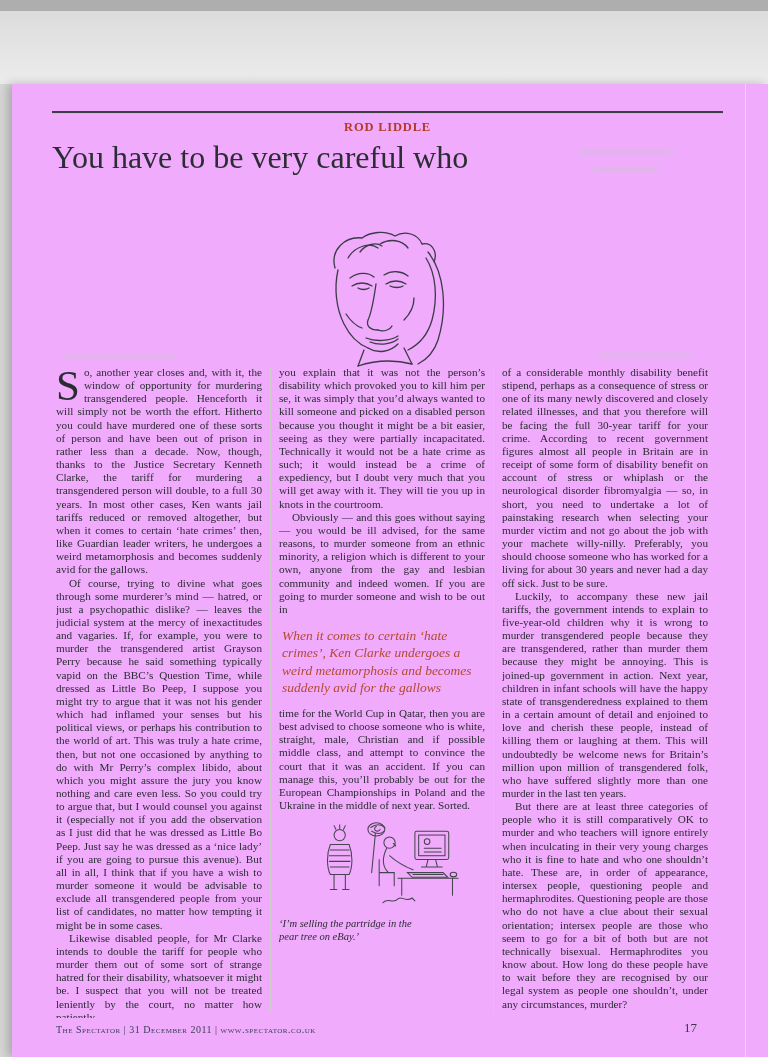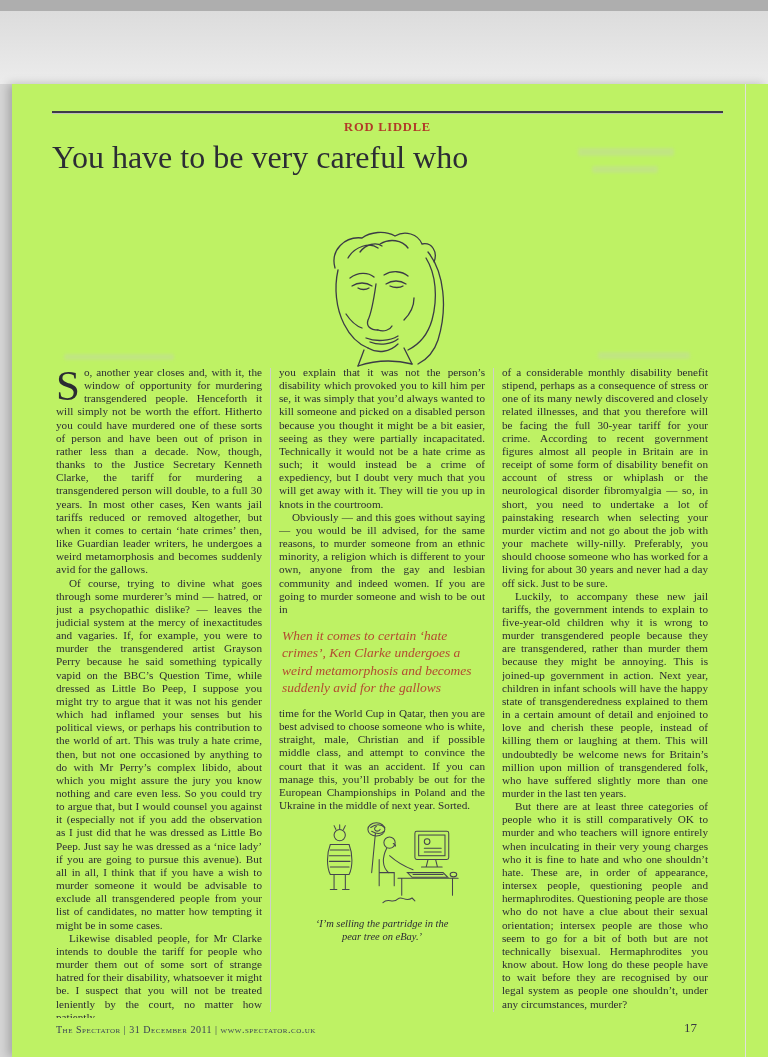--- a/index.html
+++ b/index.html
@@ -1,35 +1,35 @@
 <!DOCTYPE html>
 <html><head>
 <meta charset="utf-8">
 <style>
   html,body{margin:0;padding:0;width:768px;height:1057px;overflow:hidden;background:#e3e3e3;}
   *{box-sizing:border-box;}
   .scan{position:absolute;inset:0;font-family:"Liberation Serif",serif;}
   .top-strip{position:absolute;left:0;top:0;width:768px;height:11px;background:#aeaeae;}
   .top-area{position:absolute;left:0;top:11px;width:768px;height:74px;background:linear-gradient(#dcdcdc,#ececec);}
   .left-gutter{position:absolute;left:0;top:84px;width:12px;bottom:0;background:#d6d6d6;}
-  .page{position:absolute;left:12px;top:84px;right:0;bottom:0;background:#bef264;box-shadow:-4px 0 9px rgba(0,0,0,0.22);}
+  .page{position:absolute;left:12px;top:84px;right:0;bottom:0;background:#f0abfc;box-shadow:-4px 0 9px rgba(0,0,0,0.22);}
   .page-edge-line{position:absolute;top:0;bottom:0;right:22px;width:1px;background:#e0e0dc;}
   .header-rule{position:absolute;left:40px;top:27px;width:671px;height:3px;border-top:2px solid #3d3d46;border-bottom:1px solid #c2c2bc;}
   .byline{position:absolute;left:40px;top:36px;width:671px;text-align:center;font-weight:bold;font-size:12.5px;letter-spacing:.8px;color:#b23a28;}
   .title{position:absolute;left:40px;top:54px;width:671px;margin:0;text-align:left;font-weight:normal;font-size:32px;line-height:38px;color:#2c2c35;}
   .caricature{position:absolute;left:283px;top:144px;width:180px;height:140px;}
   .columns{position:absolute;left:44px;top:282px;width:652px;height:652px;display:flex;overflow:hidden;}
   .col{width:206px;height:652px;overflow:hidden;}
   .colrule{width:1px;background:#cfcfca;margin:2px 8px 6px;}
   p{margin:0;text-align:justify;font-size:11.2px;line-height:13.15px;color:#2b2b33;}
   p.indent{text-indent:13px;}
   .dropcap{float:left;font-size:43px;line-height:33px;padding:3px 4px 0 0;color:#2b2b33;}
   .pullquote{margin:11px 3px 10px;text-align:left;font-style:italic;font-size:13.5px;line-height:17.5px;color:#b34a30;}
   .cartoon{width:160px;height:94px;margin:8px auto 0;}
-  .caption{text-align:center;font-style:italic;font-size:10.5px;line-height:13px;color:#2b2b33;margin-top:3px;}
+  .caption{font-style:italic;font-size:10.5px;line-height:13px;color:#2b2b33;margin-top:3px;}
   .footer{position:absolute;left:44px;top:940px;font-variant:small-caps;font-size:10px;letter-spacing:.5px;color:#3a4156;}
   .pageno{position:absolute;left:672px;top:936px;width:80px;text-align:left;font-size:13px;color:#3a3a42;}
   .ghost{position:absolute;background:#c7c7cd;opacity:.28;filter:blur(1.5px);border-radius:2px;}
   svg{display:block;}
 </style>
 </head>
 <body>
 
 <div class="scan">
   <div class="top-strip"></div>

